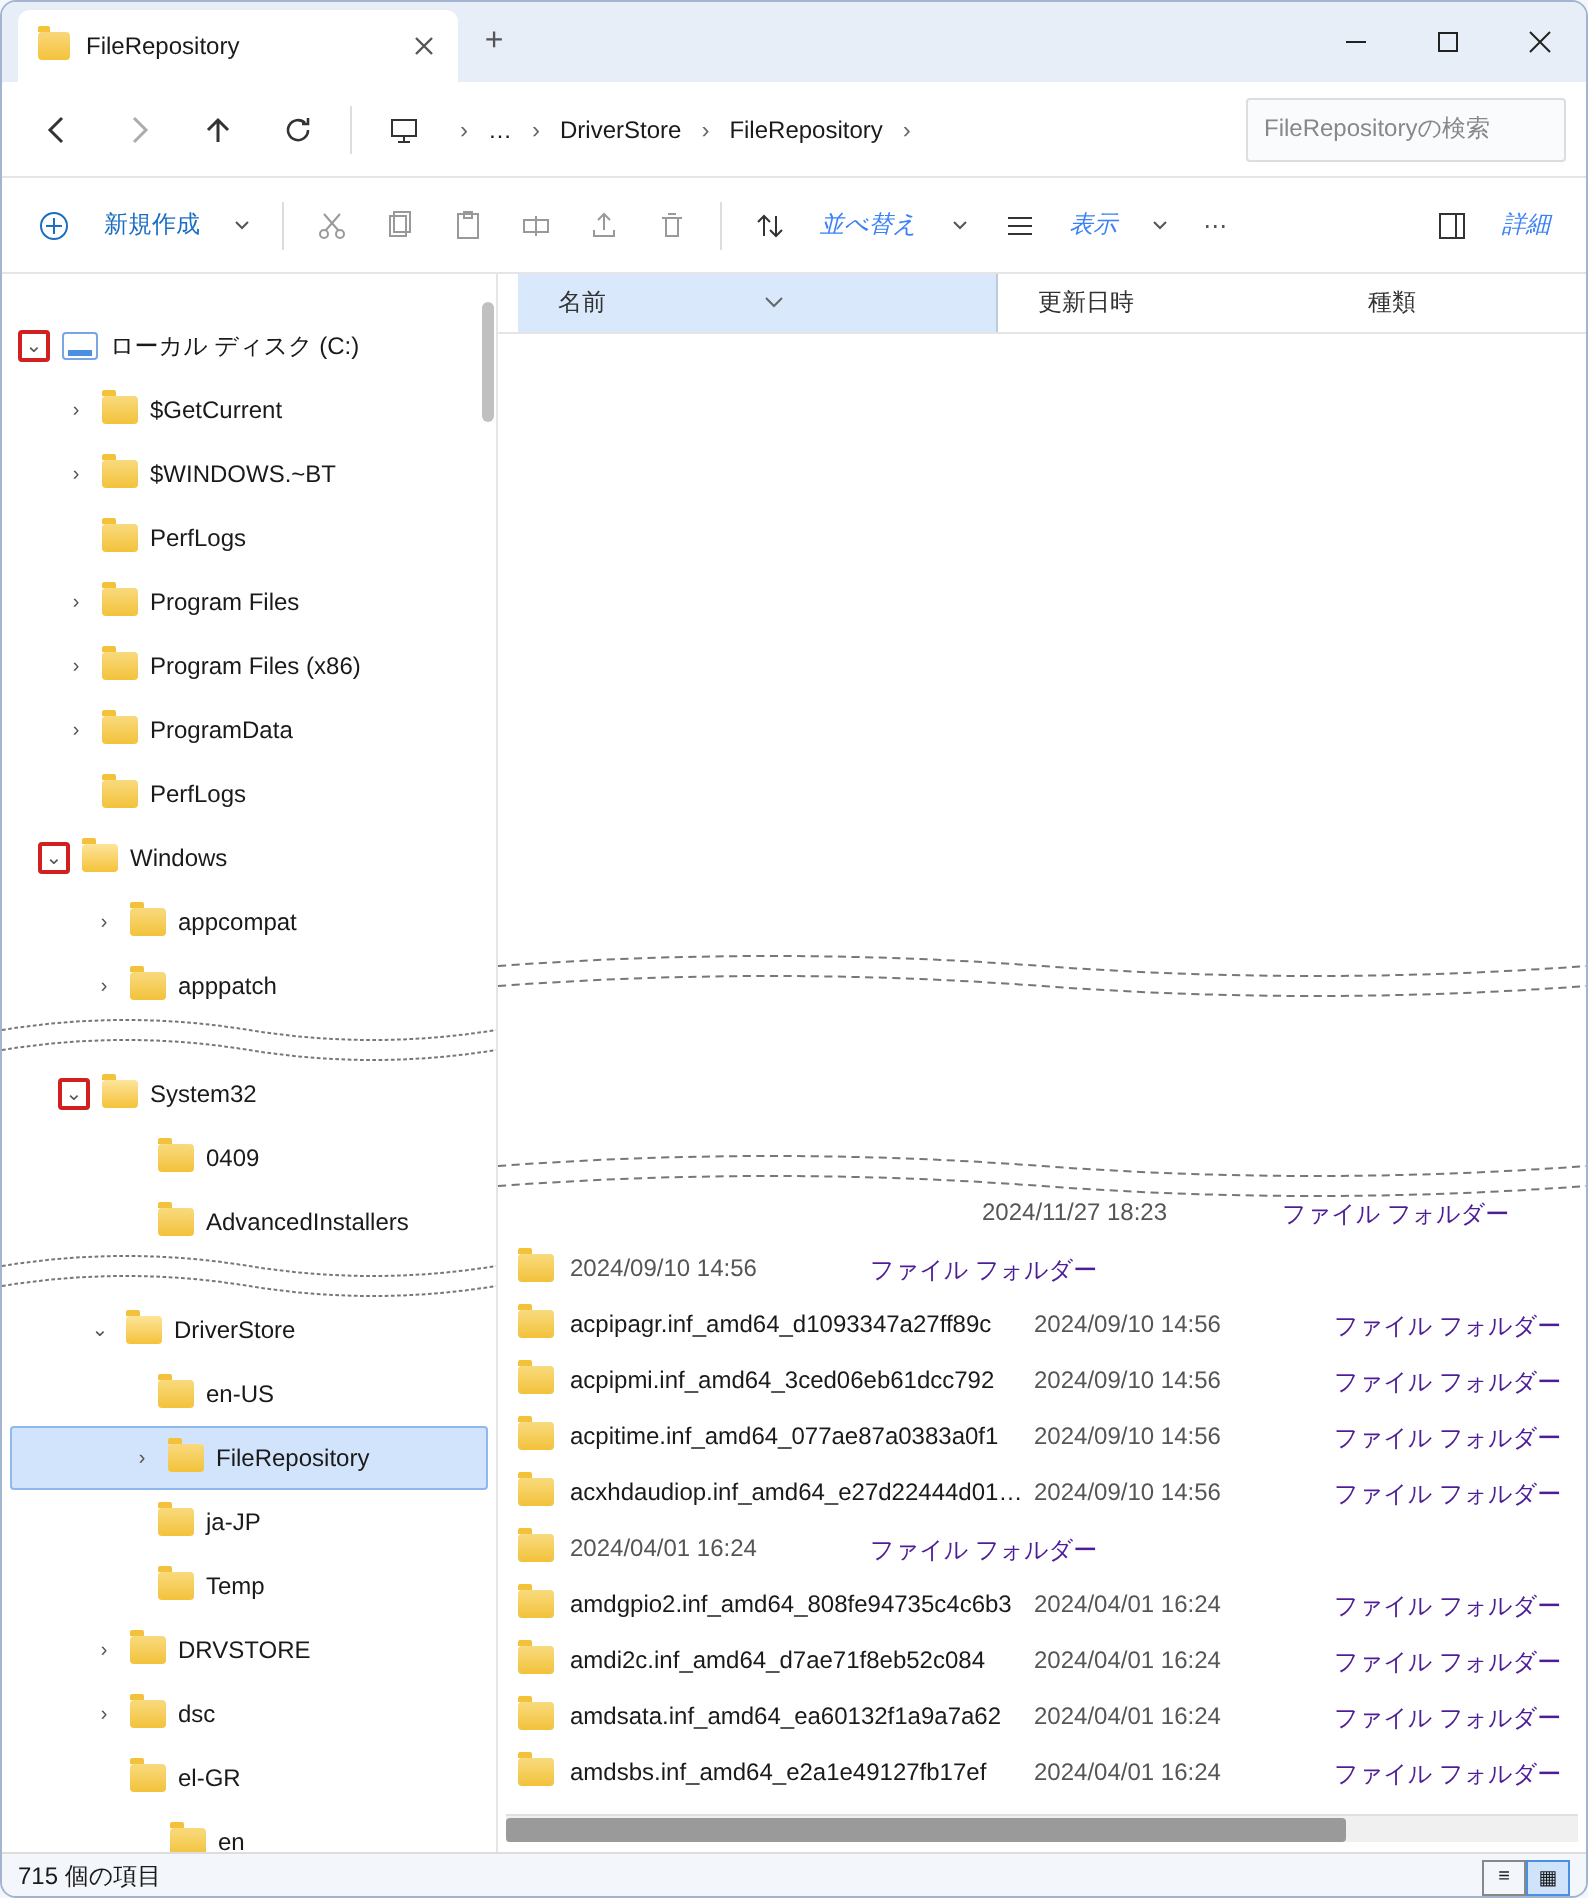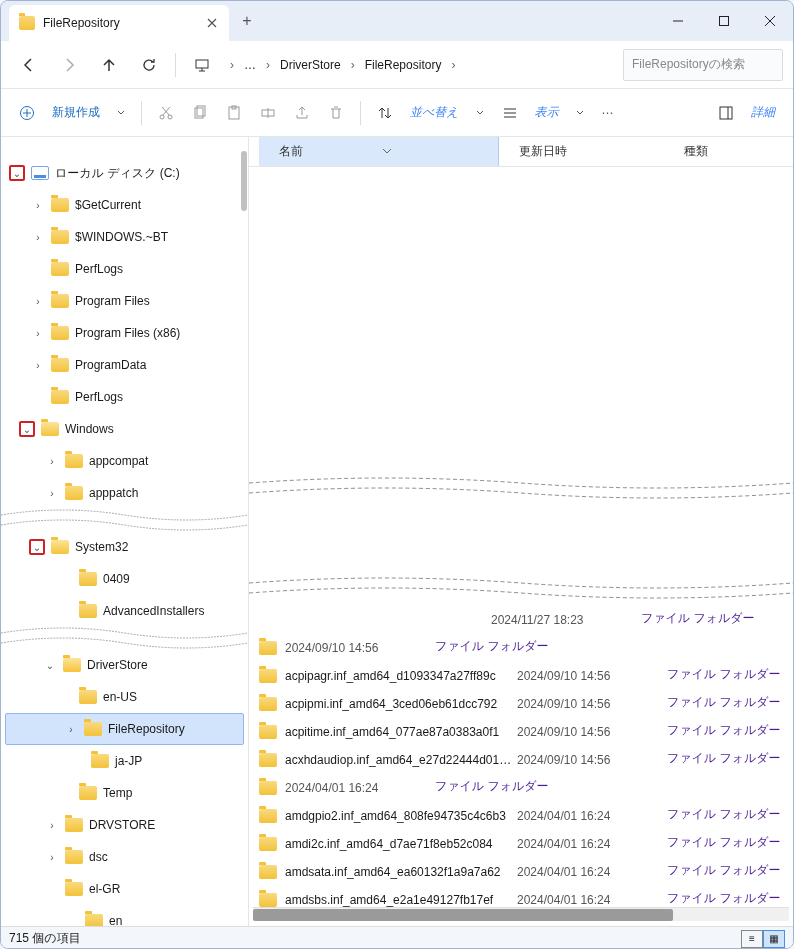--- a/index.html
+++ b/index.html
@@ -56,21 +56,21 @@
 
 
 .content { flex:1; display:flex; flex-direction:column; position:relative; }
 .cols { height:30px; display:flex; align-items:stretch; border-bottom:1px solid #e5e5e5; font-size:12px; color:#333; padding-left:10px; }
 .col { display:flex; align-items:center; padding:0 20px; border-right:1px solid transparent; }
 .col.name { flex:0 0 240px; background:#d9e8fb; border-right:1px solid #bcd; }
 .col.name::after { content:''; margin-left:auto; width:0; height:0; border-left:4px solid transparent; border-right:4px solid transparent; }
 .col.date { flex:0 0 150px;align-items:center; }
 .col.type { flex:1;margin-left:15px; }
 .list { flex:1; overflow:hidden; }
-.row { height:28px; display:flex; align-items:flex-end; padding-left:10px; font-size:12px; }
+.row { height:28px; display:flex; align-items:flex-start; padding-left:10px; font-size:12px; }
 .row .folder-icon { margin-right:8px; }
 .row-name { width:232px; overflow:hidden; text-overflow:ellipsis; white-space:nowrap; }
 .row-date { width:150px; color:#555; }
 .row-type { flex:1; color:#4c1d95; }
 .hscroll { height:14px; background:#f0f0f0; border-top:1px solid #e0e0e0; position:relative; margin:0 4px 2px; }
 .hscroll-thumb { position:absolute; left:0; top:1px; height:12px; width:420px; background:#9a9a9a; border-radius:2px; }
 
 
 .status { height:24px; background:#f3f6fb; border-top:1px solid #ddd; display:flex; align-items:center; padding:0 8px; font-size:12px; }
 .status-spacer { flex:1; }
@@ -346,21 +346,21 @@
         <div class="tree-item" style="padding-left: 58px;">
           <span class="chev blank">›</span>
           <span class="folder-icon"></span>
           <span>en-US</span>
         </div>
         <div class="tree-item sel redbox-sel" style="padding-left: 58px;">
           <span class="chev ">›</span>
           <span class="folder-icon"></span>
           <span>FileRepository</span>
         </div>
-        <div class="tree-item" style="padding-left: 58px; margin-left: 12px;">
+        <div class="tree-item" style="padding-left: 58px;">
           <span class="chev blank">›</span>
           <span class="folder-icon"></span>
           <span>ja-JP</span>
         </div>
         <div class="tree-item" style="padding-left: 58px;">
           <span class="chev blank">›</span>
           <span class="folder-icon"></span>
           <span>Temp</span>
         </div>
       </div>

